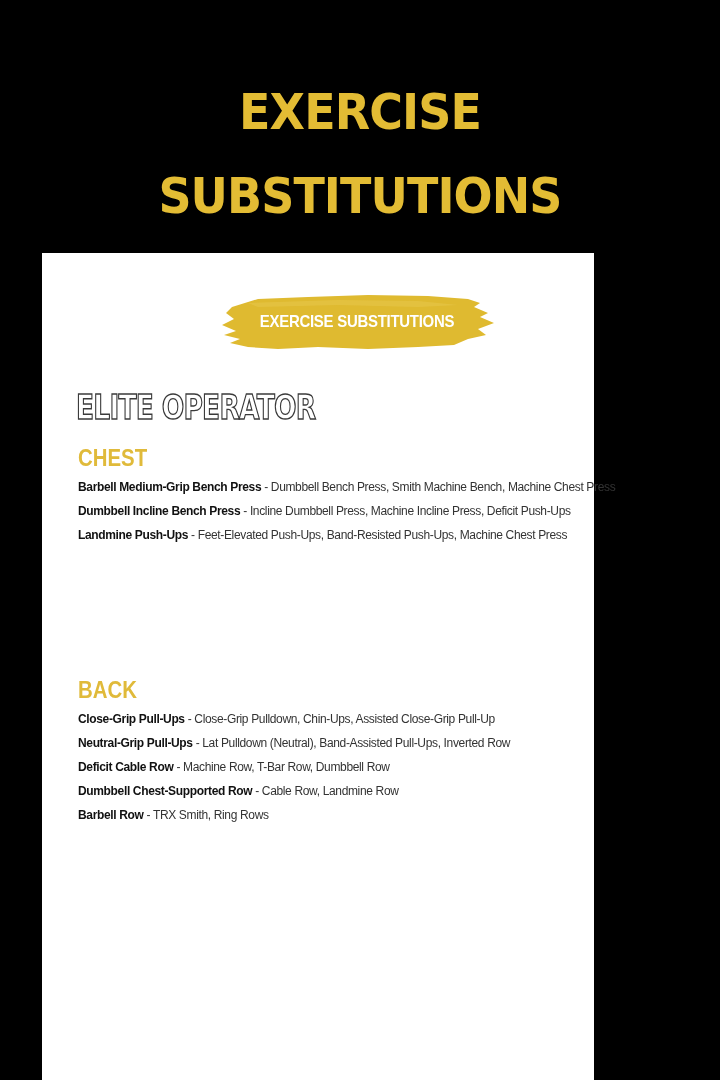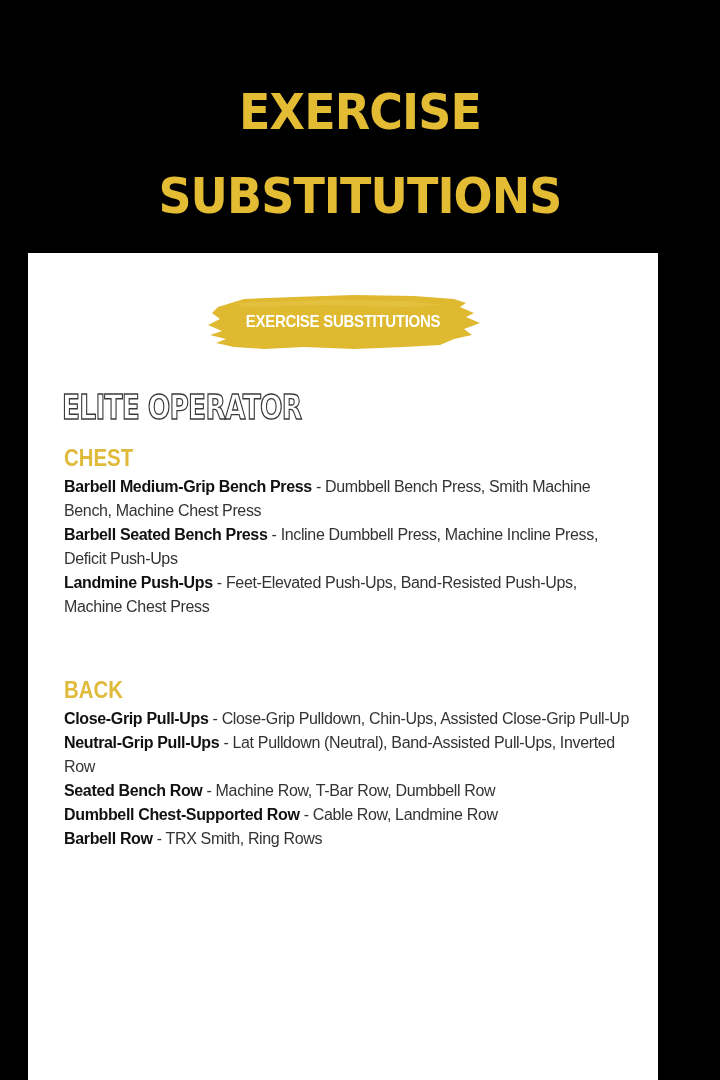--- a/index.html
+++ b/index.html
@@ -9,21 +9,21 @@
   .page-title {
     position: absolute; left: 0; top: 68px; width: 720px;
     text-align: center; color: #e3bc34;
     font-family: "DejaVu Sans", sans-serif;
     font-weight: bold; font-size: 50px; line-height: 88px;
     letter-spacing: -1px;
     transform: scaleX(0.92);
   }
 
   .panel {
-    position: absolute; left: 28px; top: 253px; width: 630px; height: 827px;
+    position: absolute; left: 42px; top: 253px; width: 552px; height: 827px;
     background: #ffffff;
   }
 
   .brush {
     position: absolute; left: 176px; top: 36px; width: 278px; height: 66px;
   }
   .brush svg { position: absolute; left: 0; top: 0; }
   .brush-label {
     position: absolute; left: 0; top: 0; width: 278px; height: 66px;
     display: flex; align-items: center; justify-content: center;
@@ -44,21 +44,21 @@
 
   .section { position: absolute; left: 36px; width: 570px; }
   .section-heading {
     color: #e0ba3a; font-family: "Liberation Sans", sans-serif;
     font-weight: bold; font-size: 24px; line-height: 30px;
     transform: scaleX(0.85); transform-origin: left center;
     margin-bottom: 2px;
   }
   .entry {
     font-family: "Liberation Sans", sans-serif;
-    font-size: 16px; line-height: 24px; color: #333333;
+    font-size: 12px; line-height: 24px; color: #333333;
     letter-spacing: -0.35px;
   }
   .entry .name { font-weight: bold; color: #111111; }
   .entry .sep { color: #333333; }
 </style>
 </head>
 <body>
 
 <div class="page-title">
   <div>EXERCISE</div>
@@ -76,37 +76,37 @@
   </div>
 
   <div class="program-title">ELITE OPERATOR</div>
 
   <div class="section" style="top:190px;">
     <div class="section-heading">CHEST</div>
     <div class="entry">
       <span class="name">Barbell Medium-Grip Bench Press</span><span class="sep"> - </span><span>Dumbbell Bench Press, Smith Machine Bench, Machine Chest Press</span>
     </div>
     <div class="entry">
-      <span class="name">Barbell Seated Bench Press</span><span class="sep"> - </span><span>Incline Dumbbell Press, Machine Incline Press, Deficit Push-Ups</span>
+      <span class="name">Dumbbell Incline Bench Press</span><span class="sep"> - </span><span>Incline Dumbbell Press, Machine Incline Press, Deficit Push-Ups</span>
     </div>
     <div class="entry">
       <span class="name">Landmine Push-Ups</span><span class="sep"> - </span><span>Feet-Elevated Push-Ups, Band-Resisted Push-Ups, Machine Chest Press</span>
     </div>
   </div>
 
   <div class="section" style="top:422px;">
     <div class="section-heading">BACK</div>
     <div class="entry">
       <span class="name">Close-Grip Pull-Ups</span><span class="sep"> - </span><span>Close-Grip Pulldown, Chin-Ups, Assisted Close-Grip Pull-Up</span>
     </div>
     <div class="entry">
       <span class="name">Neutral-Grip Pull-Ups</span><span class="sep"> - </span><span>Lat Pulldown (Neutral), Band-Assisted Pull-Ups, Inverted Row</span>
     </div>
     <div class="entry">
-      <span class="name">Seated Bench Row</span><span class="sep"> - </span><span>Machine Row, T-Bar Row, Dumbbell Row</span>
+      <span class="name">Deficit Cable Row</span><span class="sep"> - </span><span>Machine Row, T-Bar Row, Dumbbell Row</span>
     </div>
     <div class="entry">
       <span class="name">Dumbbell Chest-Supported Row</span><span class="sep"> - </span><span>Cable Row, Landmine Row</span>
     </div>
     <div class="entry">
       <span class="name">Barbell Row</span><span class="sep"> - </span><span>TRX Smith, Ring Rows</span>
     </div>
   </div>
 
 </div>

